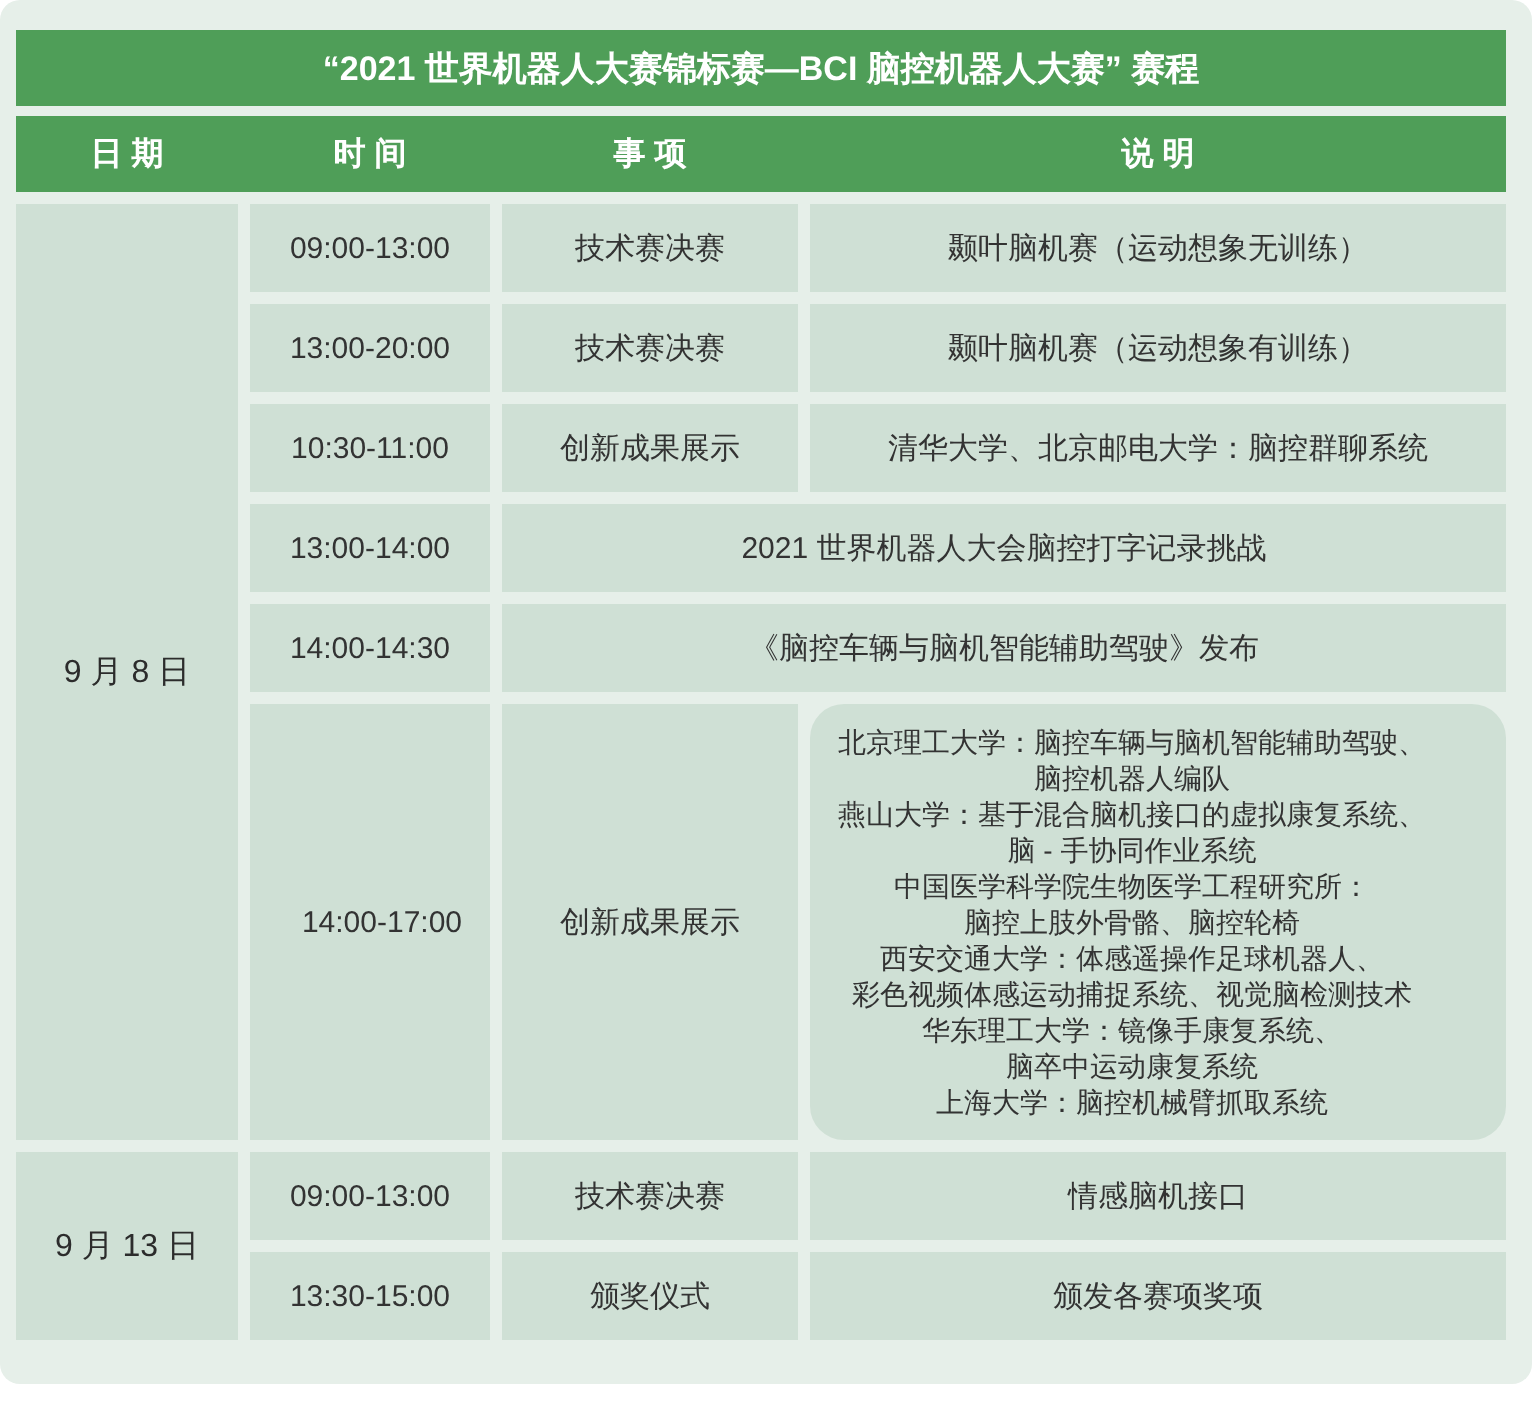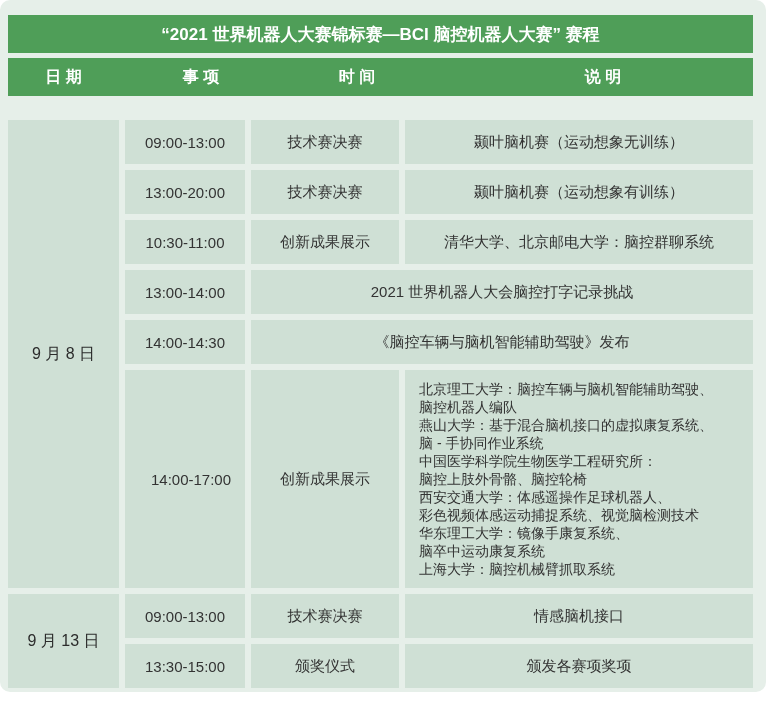--- a/index.html
+++ b/index.html
@@ -21,69 +21,70 @@
     height: 38px;
     display: flex; align-items: center; justify-content: center;
     font-size: 17px; font-weight: bold;
   }
   .header-row {
     margin-top: 5px;
     background: #4f9e58;
     height: 38px;
     display: grid;
     grid-template-columns: 111px 120px 148px 1fr;
-    column-gap: 22px;
+    column-gap: 6px;
   }
   .header-cell {
     color: #ffffff;
     font-size: 16px; font-weight: bold;
     display: flex; align-items: center; justify-content: center;
   }
   .table-body {
-    margin-top: 24px;
+    margin-top: 6px;
     display: grid;
     grid-template-columns: 111px 120px 148px 1fr;
     grid-template-rows: repeat(5, 44px) auto 44px 44px;
     gap: 6px;
   }
   .cell {
     background: #cfe0d5;
     color: #333333;
     font-size: 15px;
     display: flex; align-items: center; justify-content: center;
     text-align: center;
   }
   .date-cell { font-size: 16px; color: #2c2c2c; }
   .desc-cell.multiline {
     justify-content: flex-start;
-    text-align: left;
+    text-align: center;
     align-items: center;
     padding: 10px 14px;
     font-size: 14px;
     line-height: 18px;
     white-space: pre-line;
+    border-radius: 17px;
   }
   .footnote {
     margin-top: 28px;
     padding-left: 2px;
     font-size: 15px;
     font-weight: bold;
     color: #1a1a1a;
   }
 </style>
 </head>
 <body>
 
 <div class="card">
   <div class="title-bar">“2021 世界机器人大赛锦标赛—BCI 脑控机器人大赛” 赛程</div>
 
   <div class="header-row">
     <div class="header-cell">日 期</div>
+    <div class="header-cell">时 间</div>
     <div class="header-cell">事 项</div>
-    <div class="header-cell">时 间</div>
     <div class="header-cell">说 明</div>
   </div>
 
   <div class="table-body" id="table-body">
       <div class="cell time-cell" style="grid-area: 1 / 2;">09:00-13:00</div>
       <div class="cell item-cell" style="grid-area: 1 / 3;">技术赛决赛</div>
       <div class="cell desc-cell" style="grid-area: 1 / 4;">颞叶脑机赛（运动想象无训练）</div>
       <div class="cell time-cell" style="grid-area: 2 / 2;">13:00-20:00</div>
       <div class="cell item-cell" style="grid-area: 2 / 3;">技术赛决赛</div>
       <div class="cell desc-cell" style="grid-area: 2 / 4;">颞叶脑机赛（运动想象有训练）</div>

